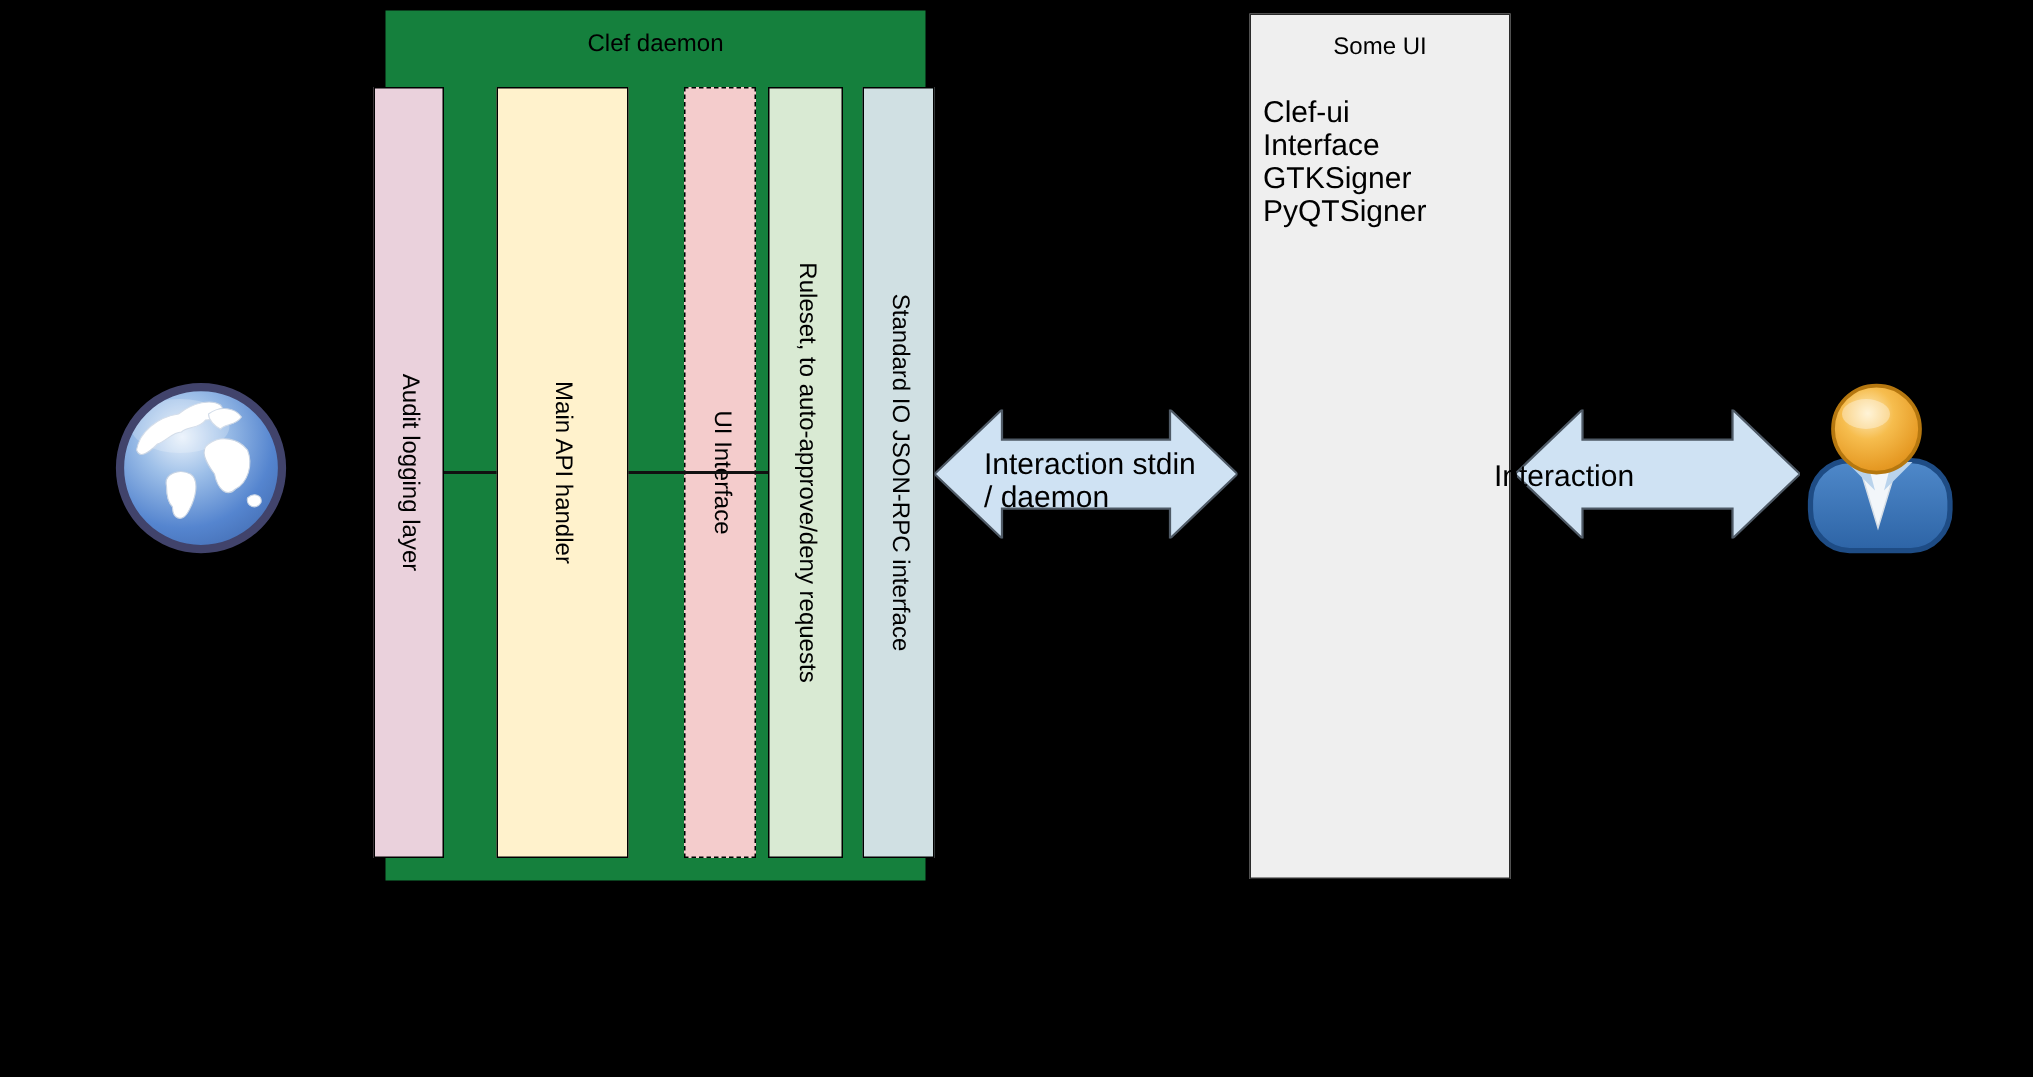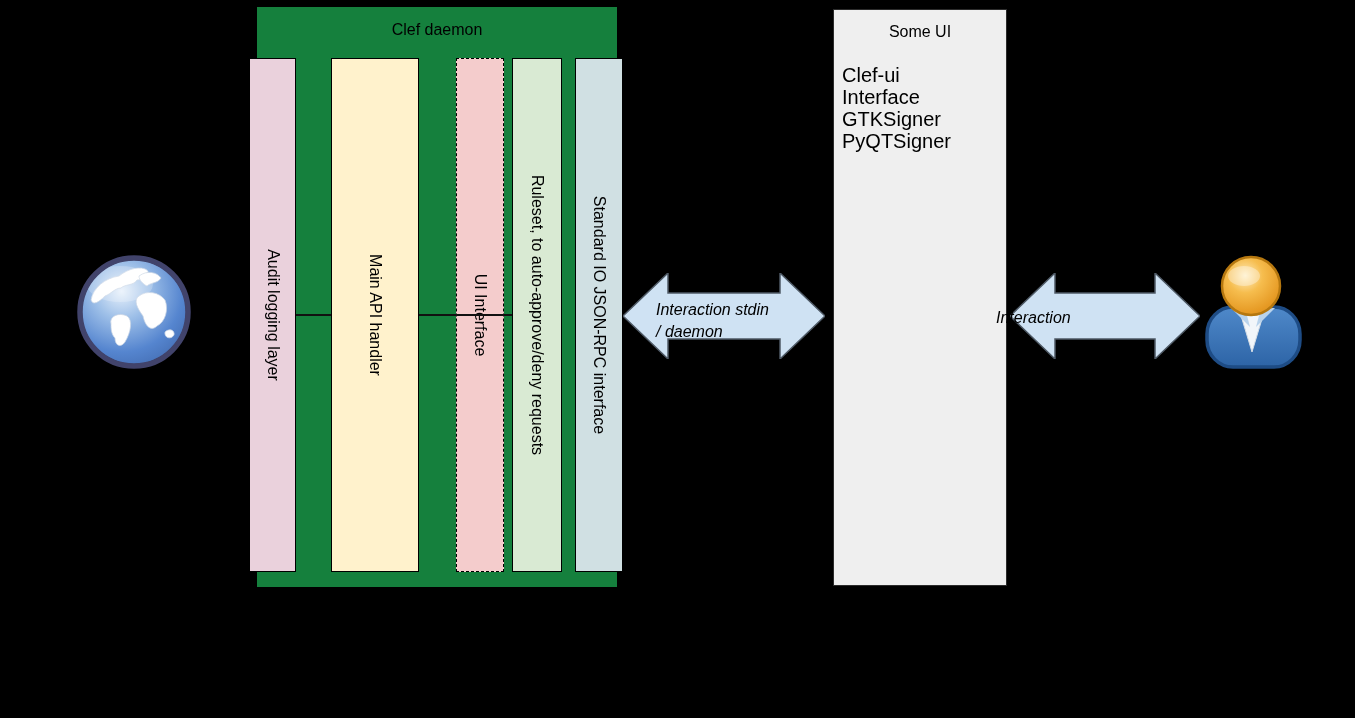--- a/index.html
+++ b/index.html
@@ -70,25 +70,24 @@
   .someui-list {
     position: absolute;
     left: 8px; top: 54px;
     font-size: 20px;
     line-height: 22px;
   }
 
   
   .arrow-label {
     position: absolute;
-    font-size: 16px;
+    font-size: 20px;
     line-height: 22px;
     color: #000;
     white-space: nowrap;
-    font-style: italic;
   }
   .stdio-arrow-label { left: 656px; top: 299px; }
   .user-arrow-label  { left: 996px; top: 307px; }
 
   svg { display: block; }
 </style>
 </head>
 <body>
 
 <div id="canvas">

